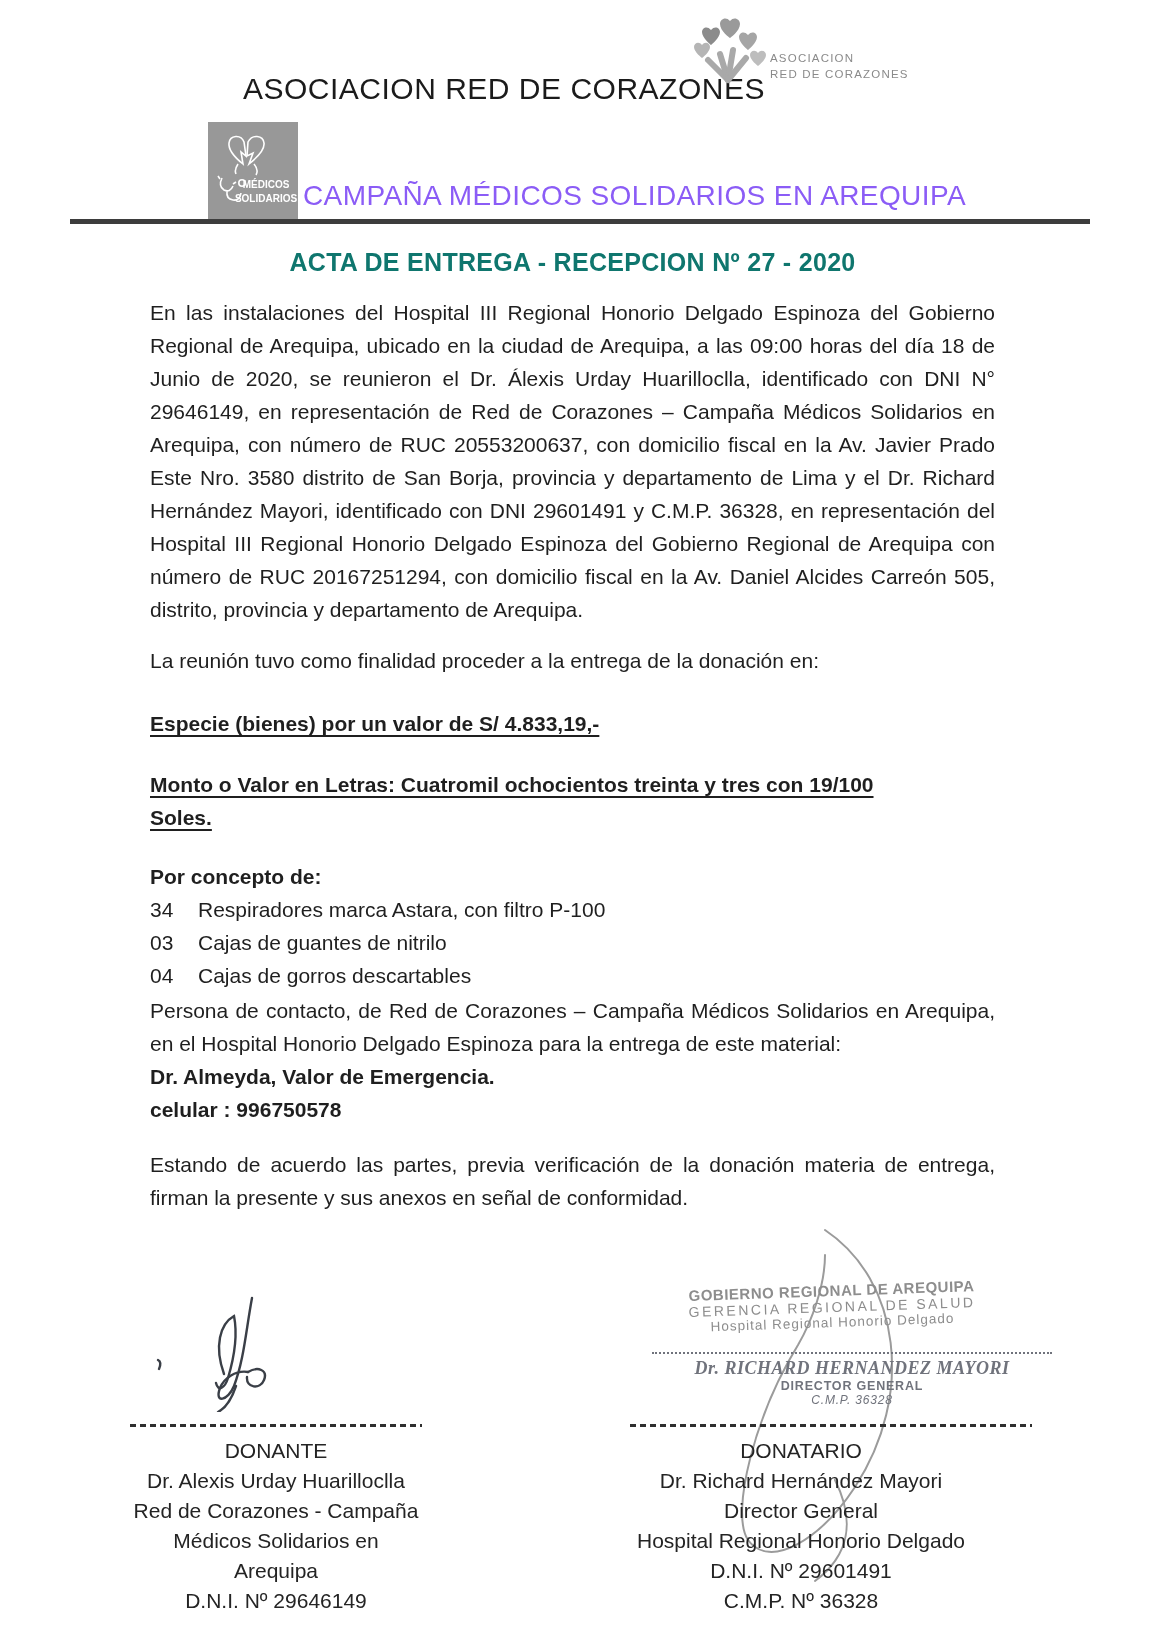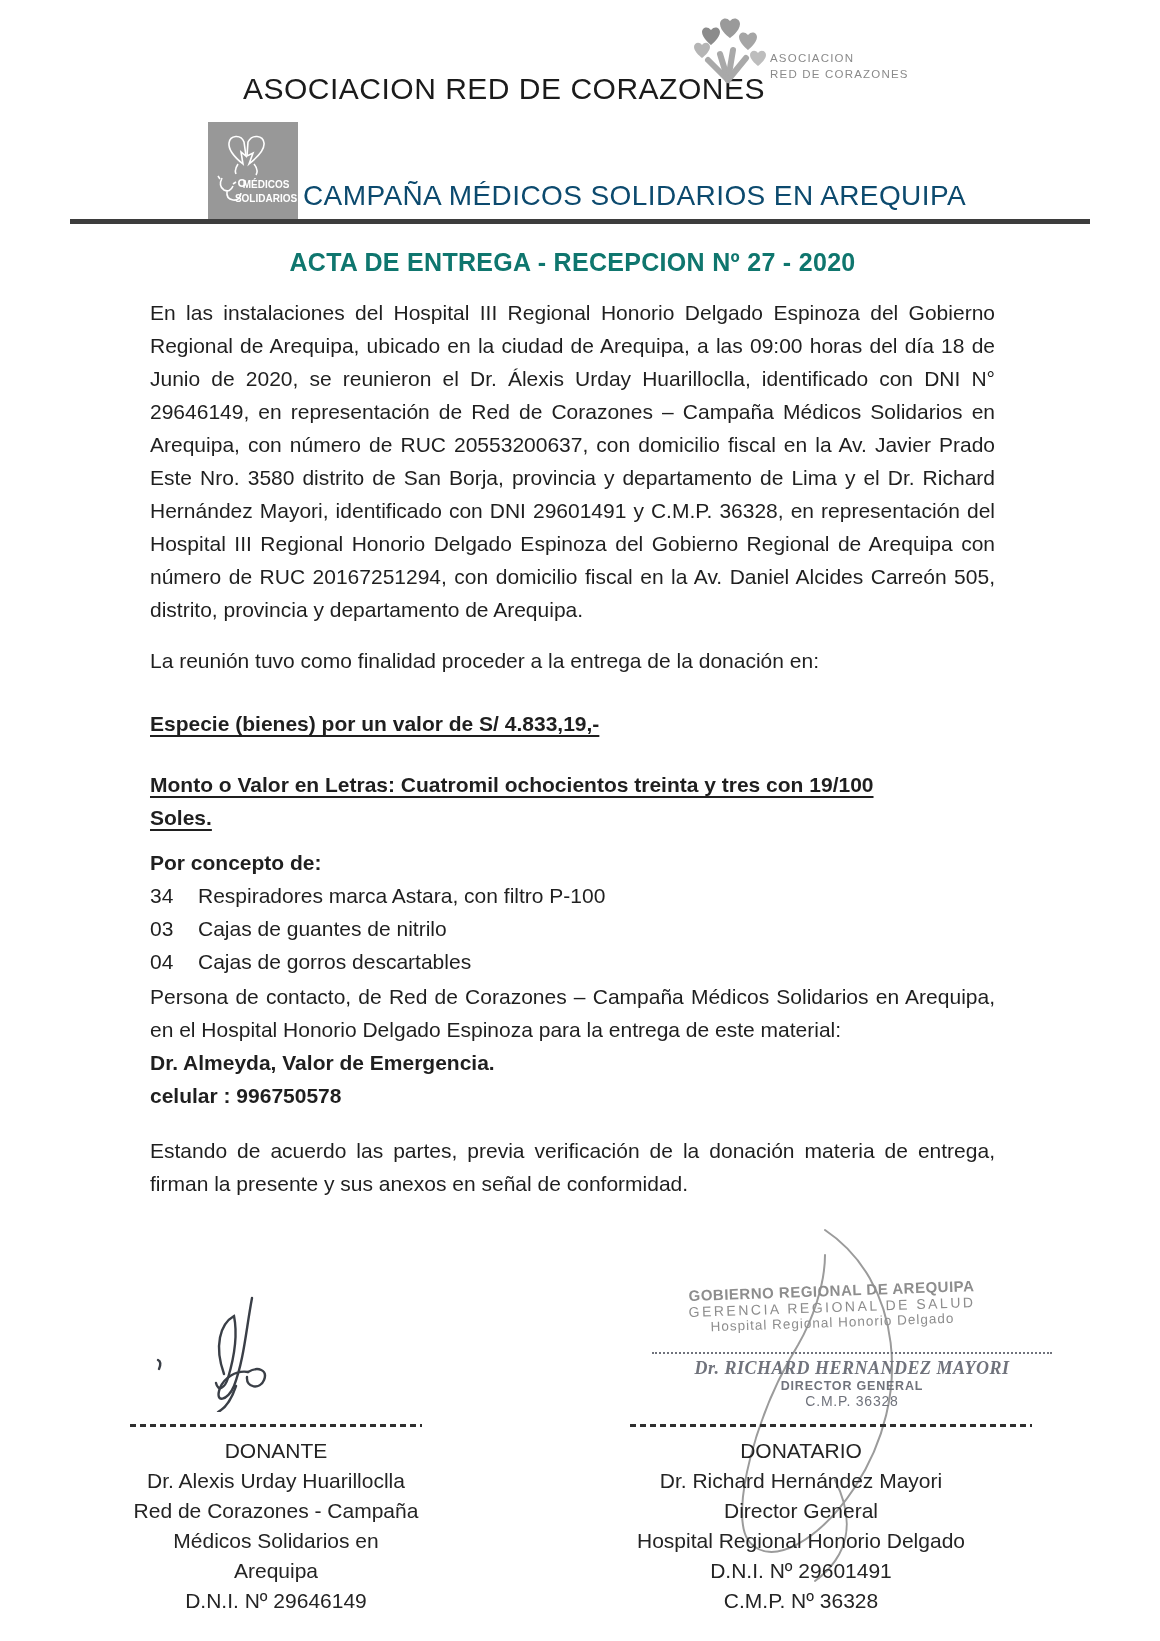--- a/index.html
+++ b/index.html
@@ -21,40 +21,40 @@
   .logo-right .logo-right-text{
     position:absolute;left:82px;top:32px;
     font-size:11.5px;line-height:16px;color:#8a8a8a;letter-spacing:1.2px;white-space:nowrap;
   }
   .logo-left{
     position:absolute;left:208px;top:122px;width:90px;height:100px;
     background:#989898;
   }
   .campaign-title{
     position:absolute;left:303px;top:180px;
-    font-size:28px;letter-spacing:.4px;color:#0c4a6e;white-space:nowrap;
+    font-size:28px;letter-spacing:.4px;color:#8b5cf6;white-space:nowrap;
   }
   .header-rule{
     position:absolute;left:70px;top:219px;width:1020px;height:5px;background:#3d3d3d;
   }
   
   .doc-title{
     position:absolute;left:150px;top:248px;width:845px;
     text-align:center;font-size:25px;font-weight:700;letter-spacing:.3px;color:#0f766e;
   }
   .body-col{
     position:absolute;left:150px;top:296px;width:845px;
     font-size:21px;line-height:33px;
   }
   .para{text-align:justify;margin:0;}
   .single{margin:0;}
   .mt1{margin-top:18px;}
   .mt2{margin-top:30px;}
   .mt3{margin-top:28px;}
-  .mt4{margin-top:12px;}
+  .mt4{margin-top:26px;}
   .mt5{margin-top:2px;}
   .mt6{margin-top:22px;}
   .bold{font-weight:700;}
   .uline{
     text-decoration:underline;
     text-decoration-thickness:2px;
     text-underline-offset:4px;
   }
   .item-row{display:flex;}
   .item-qty{width:48px;flex:0 0 48px;}
@@ -72,21 +72,21 @@
   .stamp-director{
     position:absolute;left:652px;top:1352px;width:400px;
     text-align:center;color:#70737c;
     border-top:2px dotted #70737c;padding-top:4px;
   }
   .stamp-director .d-name{
     font-family:"Liberation Serif",serif;font-style:italic;font-weight:700;
     font-size:18px;letter-spacing:.5px;
   }
   .stamp-director .d-role{font-size:12.5px;font-weight:700;letter-spacing:.8px;}
-  .stamp-director .d-cmp{font-size:14px;letter-spacing:.8px;}
+  .stamp-director .d-cmp{font-size:12px;letter-spacing:.8px;font-style:italic;}
   .sig-line{
     position:absolute;top:1424px;height:3px;
     background:repeating-linear-gradient(90deg,#2f2f2f 0 6px,transparent 6px 10px);
   }
   .sig-line.left{left:130px;width:292px;}
   .sig-line.right{left:630px;width:402px;}
   .sig-block{
     position:absolute;top:1436px;text-align:center;
     font-size:21px;line-height:30px;color:#242424;
   }

